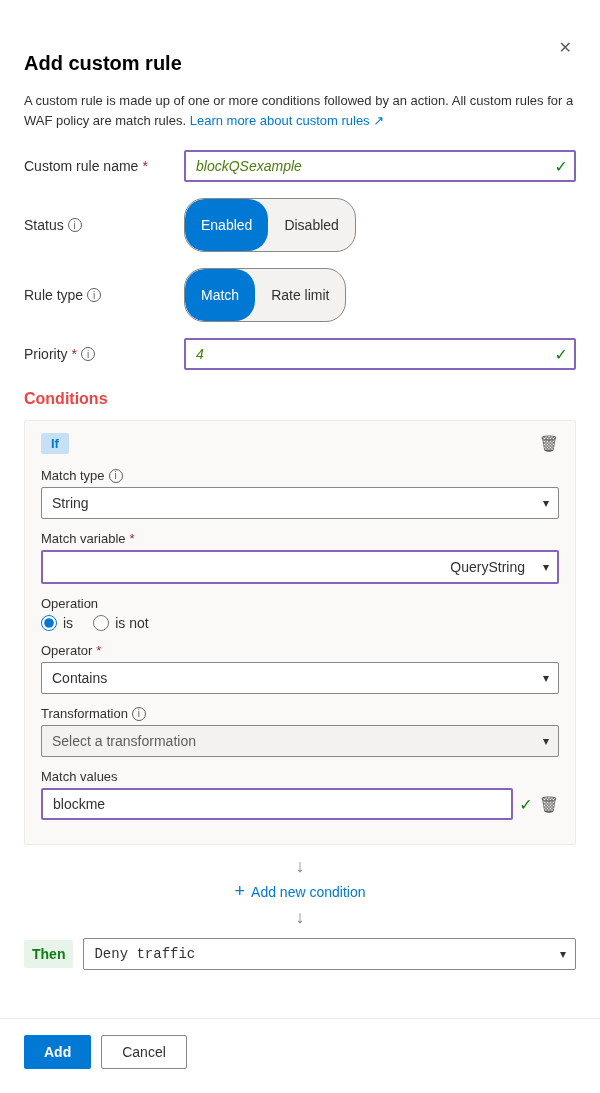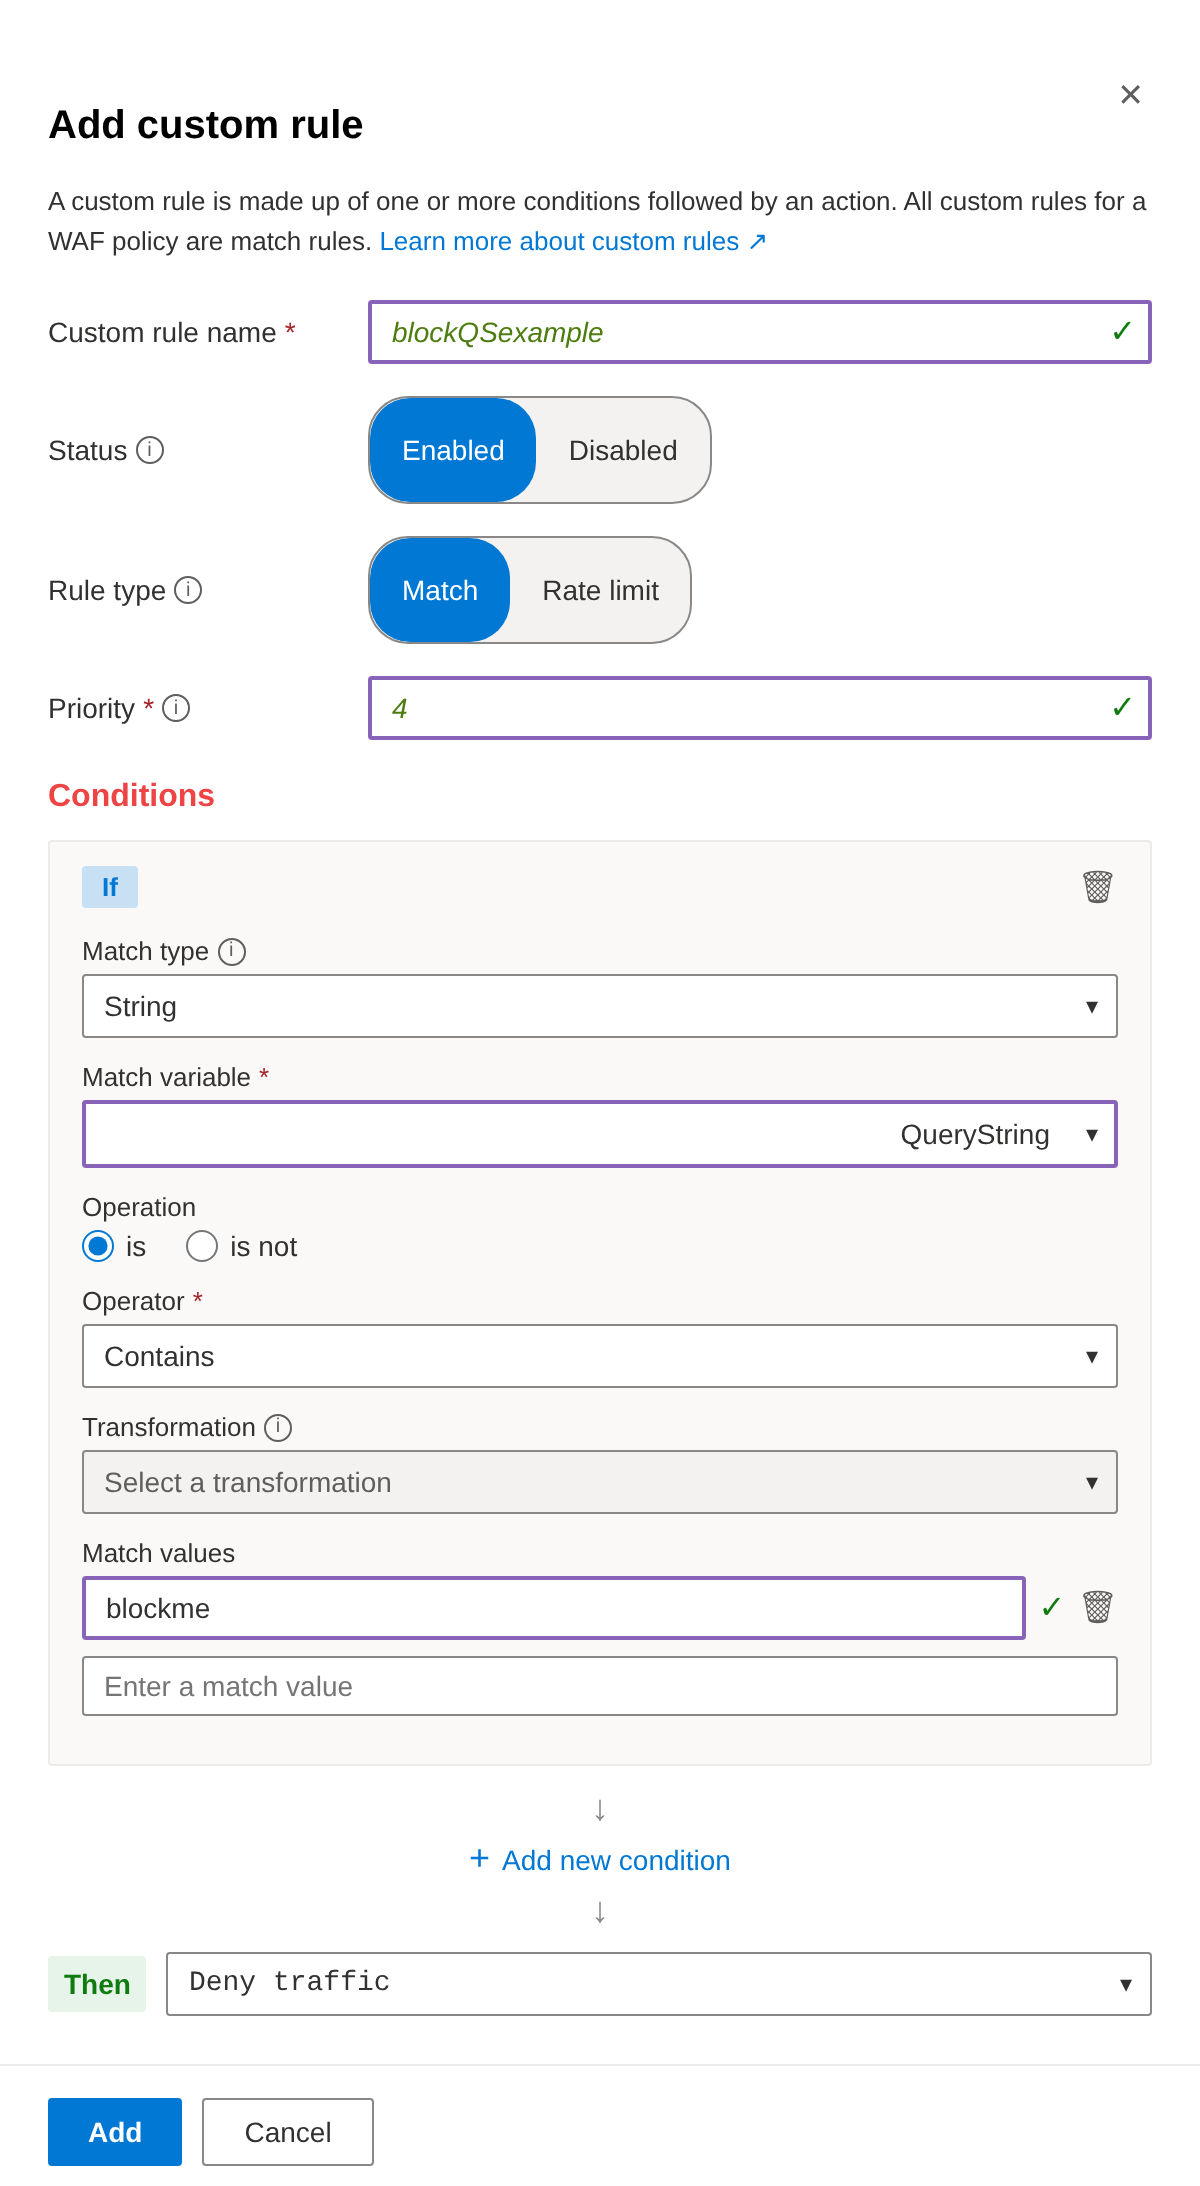--- a/index.html
+++ b/index.html
@@ -519,23 +519,20 @@
 
       <div class="field-label">
         <span>Match values</span>
       </div>
       <div class="match-values-section">
         <div class="match-value-row">
           <input type="text" class="match-value-input" value="blockme" style="">
           <span class="match-value-check">✓</span>
           <button class="trash-icon">🗑</button>
         </div>
-        <div class="match-value-row">
-          <input type="text" class="empty-match-input" placeholder="Enter a match value" style="">
-        </div>
       </div>
     </div>
 
     <div class="add-condition-row">
       <span class="arrow-down">↓</span>
       <button class="add-condition-btn">
         <span class="plus">+</span>
         <span>Add new condition</span>
       </button>
       <span class="arrow-down">↓</span>

